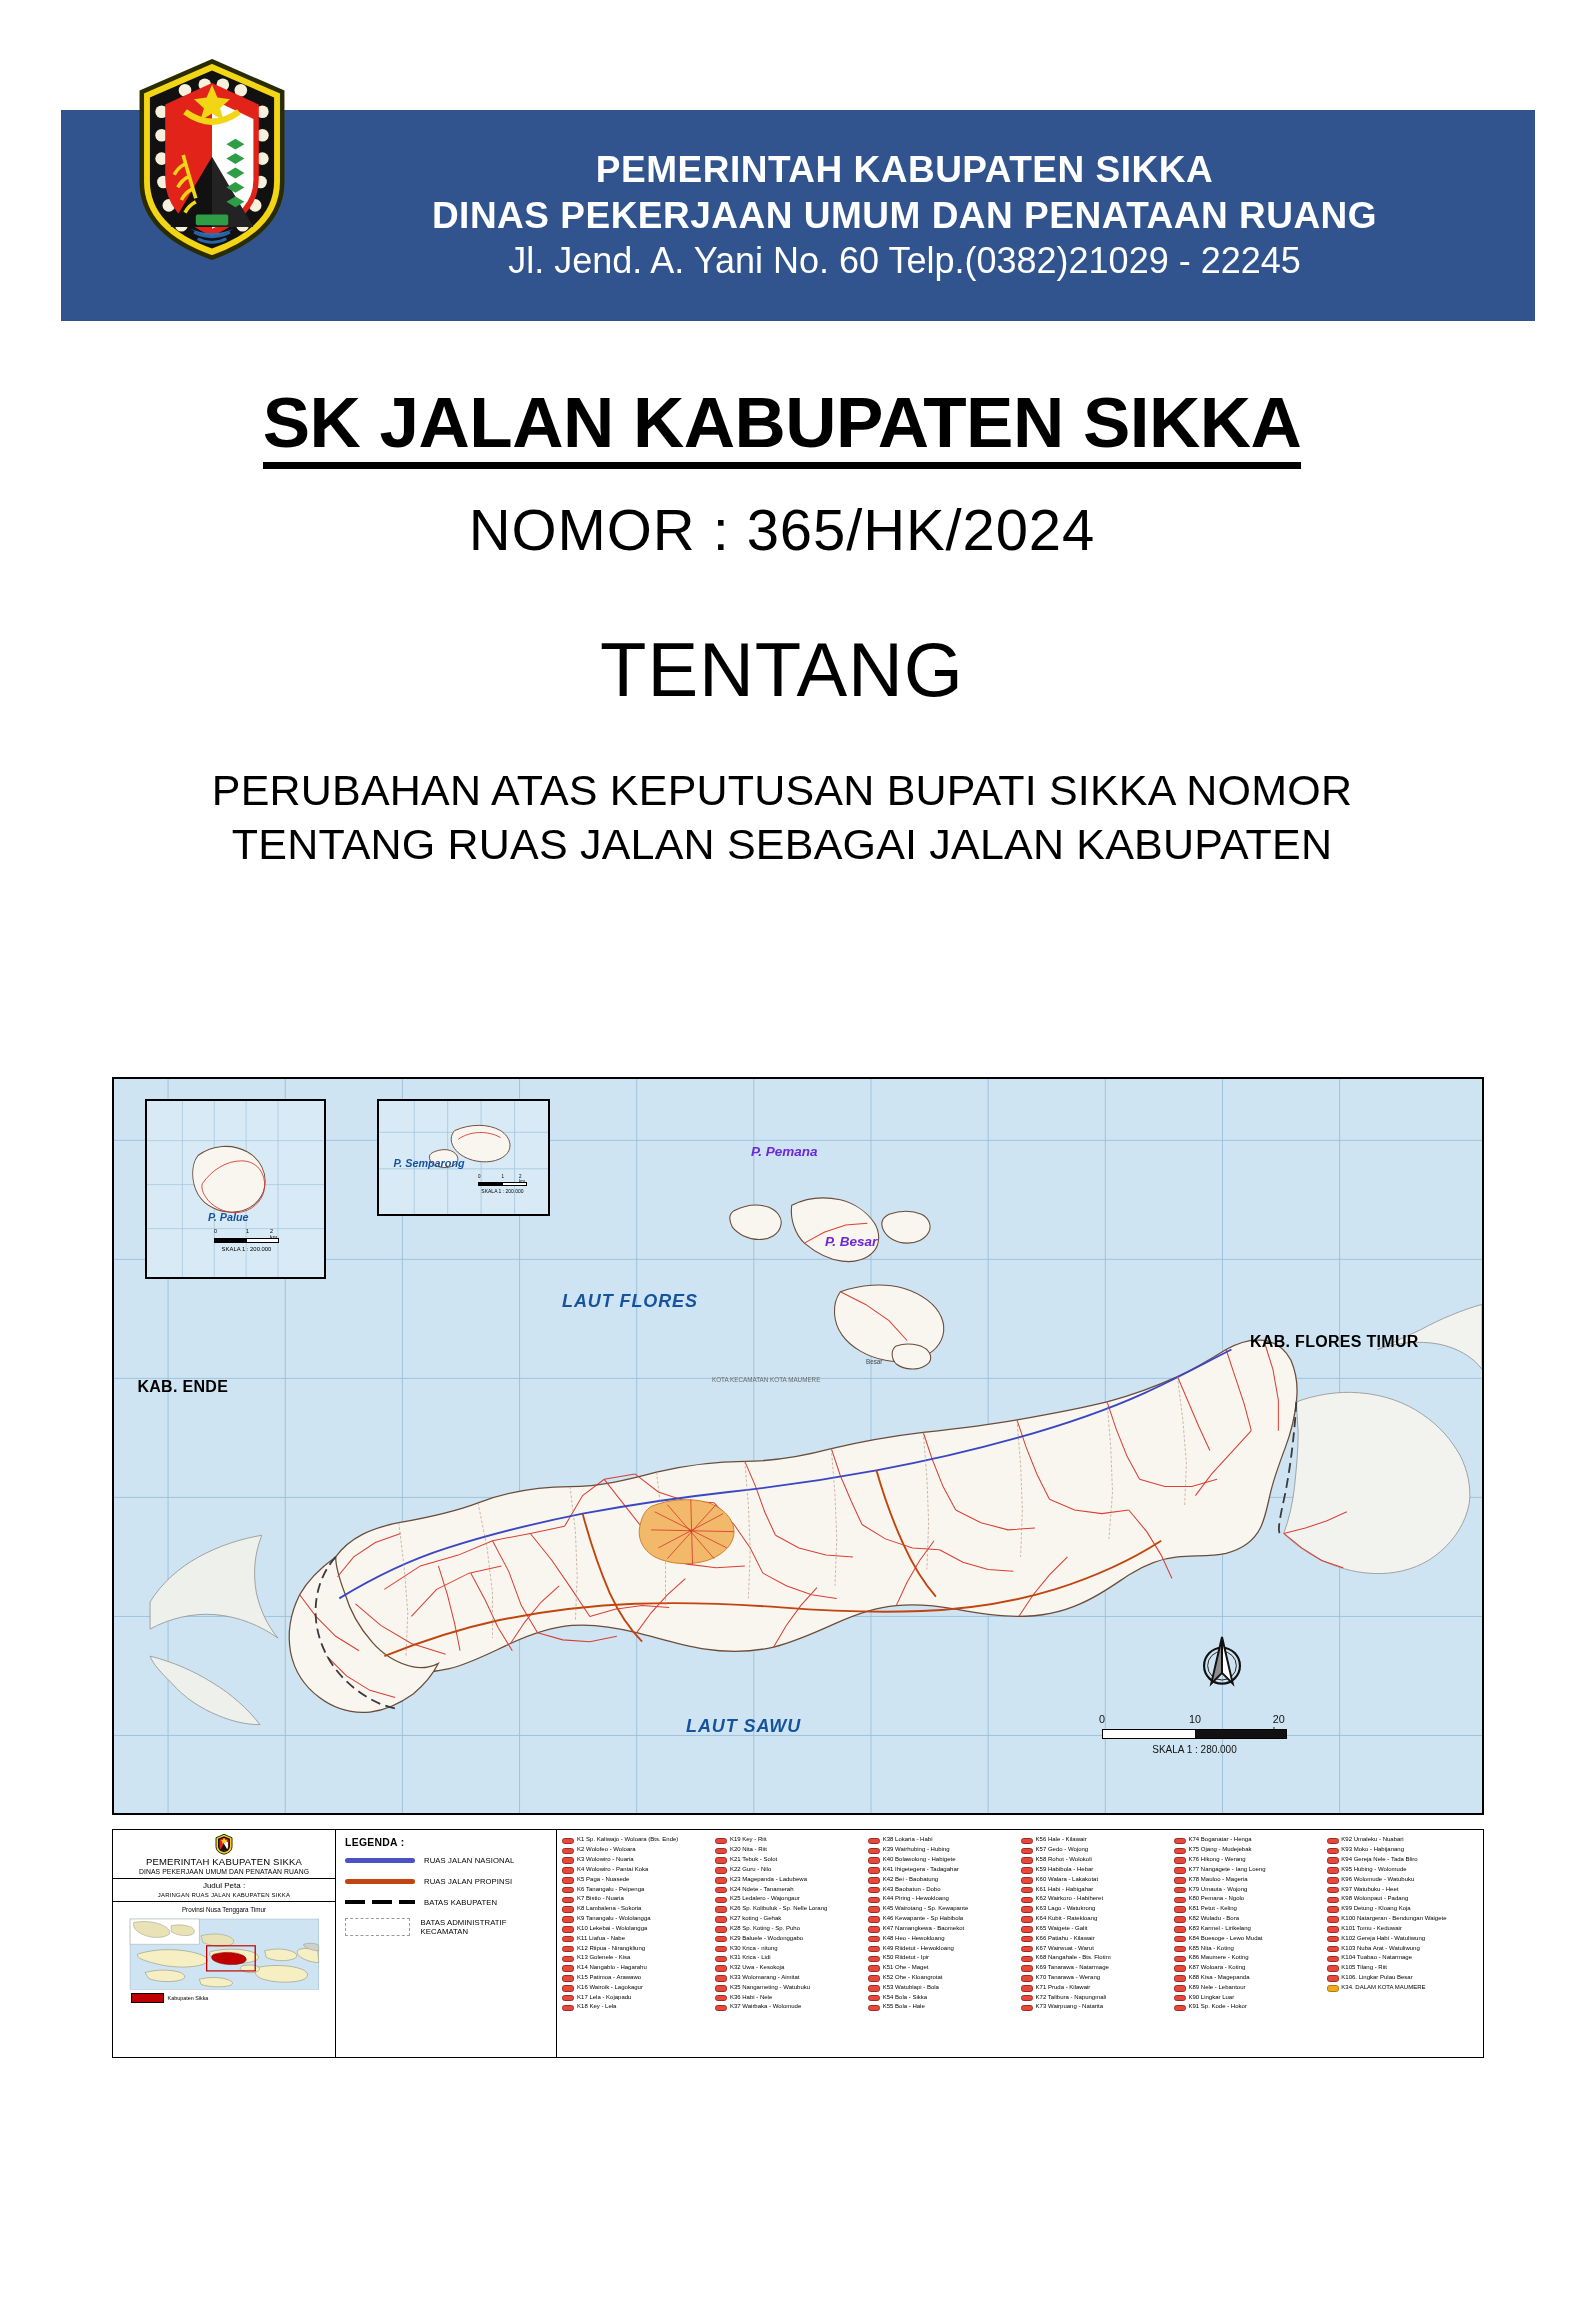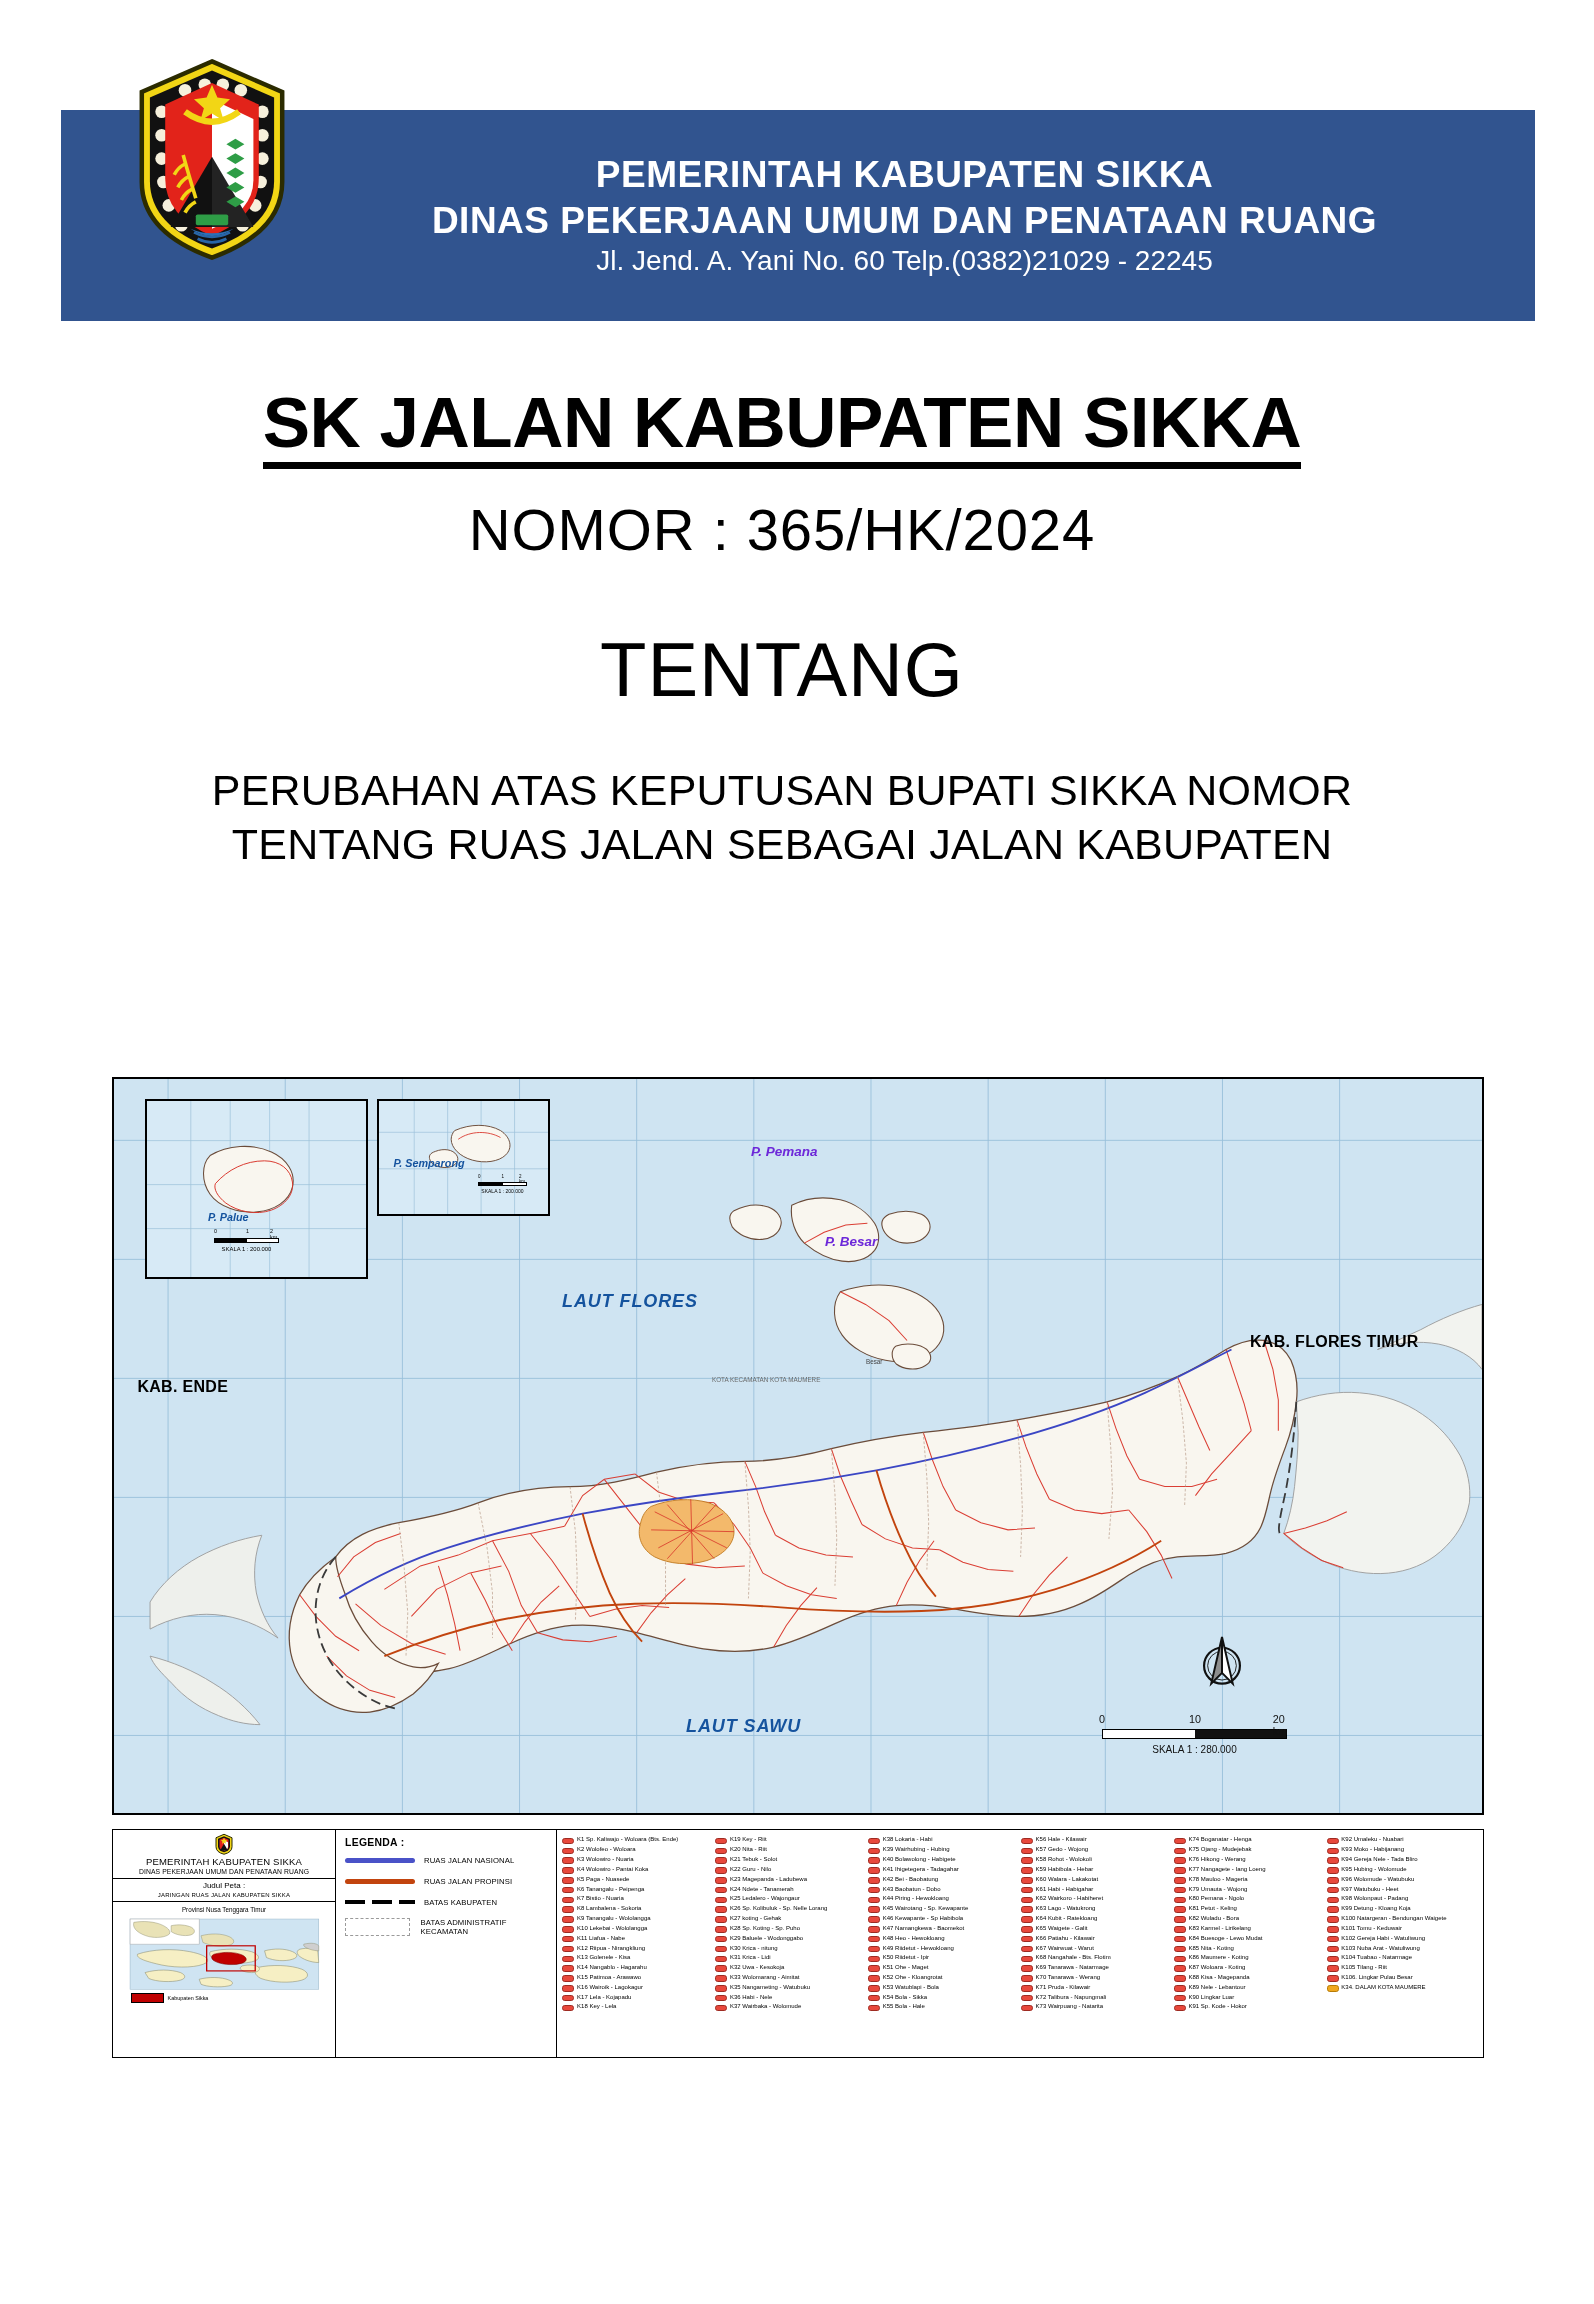--- a/index.html
+++ b/index.html
@@ -18,21 +18,21 @@
     position:absolute;left:61px;top:110px;width:1474px;height:211px;
     background:#31548f;
   }
   .header-text{
     position:absolute;left:324px;top:110px;width:1161px;height:211px;
     display:flex;flex-direction:column;align-items:center;justify-content:center;
     color:#ffffff;text-align:center;
   }
   .hdr-l1{font-size:37px;font-weight:bold;letter-spacing:0.5px;line-height:1.12;}
   .hdr-l2{font-size:37px;font-weight:bold;letter-spacing:0.5px;line-height:1.12;margin-top:4.5px;}
-  .hdr-l3{font-size:28px;font-weight:400;line-height:1.15;margin-top:4px;}
+  .hdr-l3{font-size:36px;font-weight:400;line-height:1.15;margin-top:4px;}
 
   
   .logo-wrap{position:absolute;left:122px;top:56px;width:180px;height:207px;}
   .logo-wrap svg{display:block;width:180px;height:207px;}
 
   
   .title-block{position:absolute;left:0;top:387px;width:1564px;text-align:center;}
   .t-main{
     font-size:71px;font-weight:bold;letter-spacing:-0.5px;
     display:inline-block;border-bottom:7.2px solid #000;padding-bottom:3.6px;line-height:1.0;
@@ -361,21 +361,21 @@
                 <path d="M604 520 L676 482"></path>
               <path d="M596 500 L688 502"></path>
                 <path d="M640 466 L642 538"></path>
               <path d="M614 472 L666 532"></path>
                 <path d="M668 472 L614 532"></path>
             </g>
           </g>
         </g>
       </svg>
 
-      <div class="inset" style="left:31px;top:20px;width:223px;height:180px;">
+      <div class="inset" style="left:31px;top:20px;width:181px;height:180px;">
         <svg viewBox="0 0 250 200" preserveAspectRatio="none" style="width:100%;height:100%;display:block;">
           <rect width="250" height="200" fill="#d7eaf6"></rect>
           <g stroke="#9cc2da" stroke-width=".8">
             <line x1="50" y1="0" x2="50" y2="200"></line>
               <line x1="95" y1="0" x2="95" y2="200"></line>
             <line x1="140" y1="0" x2="140" y2="200"></line>
               <line x1="185" y1="0" x2="185" y2="200"></line>
             <line x1="0" y1="45" x2="250" y2="45"></line>
               <line x1="0" y1="95" x2="250" y2="95"></line>
             <line x1="0" y1="145" x2="250" y2="145"></line>

